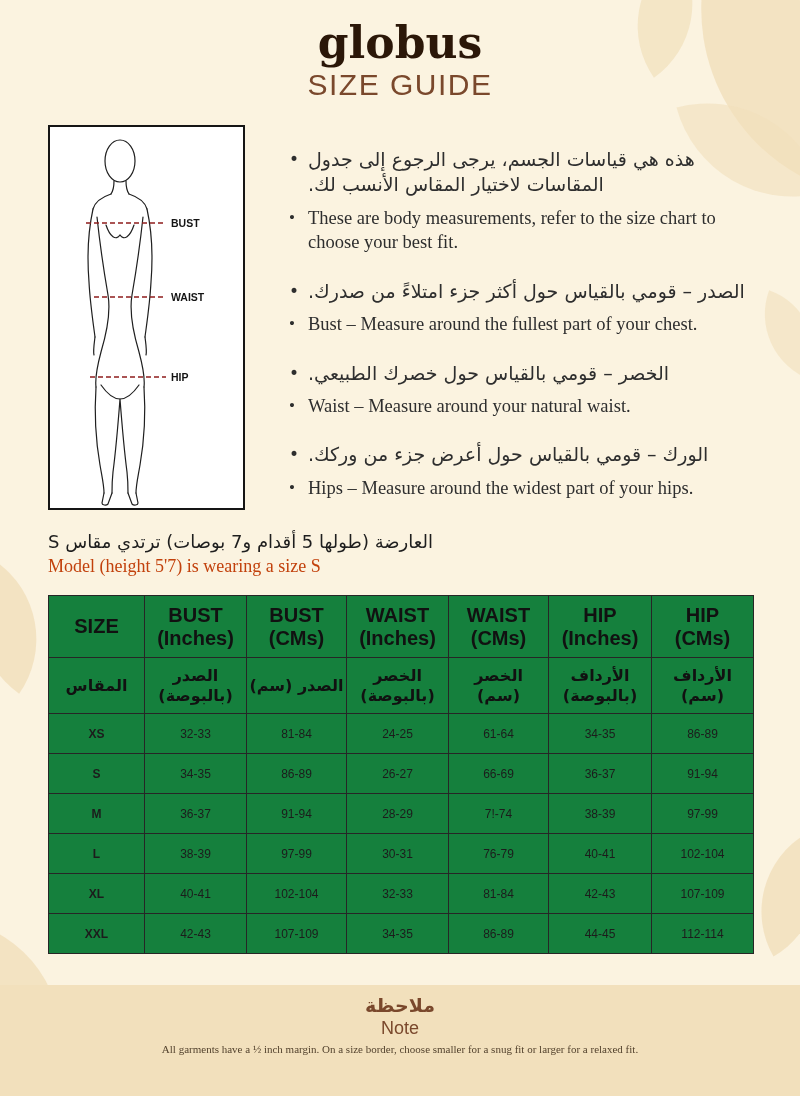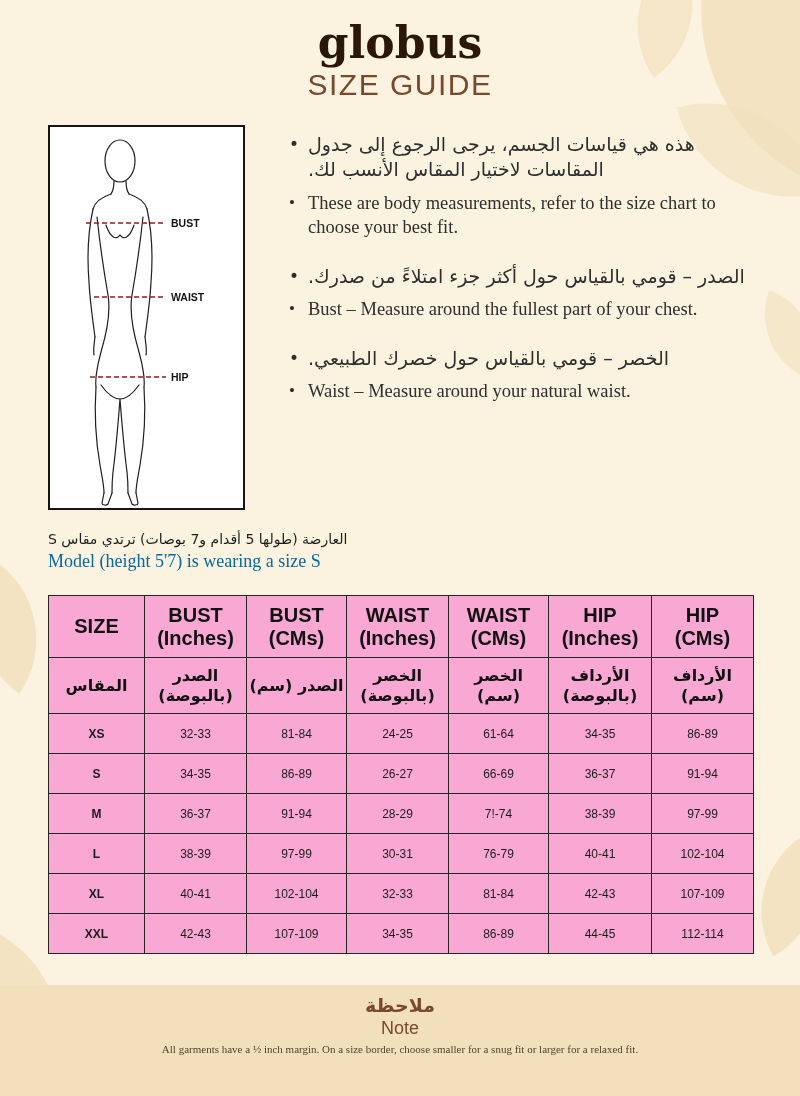--- a/index.html
+++ b/index.html
@@ -22,36 +22,36 @@
   .header { position:absolute; top:20px; left:0; width:100%; text-align:center; z-index:1; }
   .brand { font-family:"DejaVu Serif", serif; font-weight:bold; font-size:44px;
            color:#2b1708; line-height:1.05; }
   .title { font-size:30px; font-weight:normal; color:#7a482c; letter-spacing:1.5px; margin-top:2px; }
 
   .figure-box { position:absolute; left:48px; top:125px; width:197px; height:385px;
                 background:#ffffff; border:2px solid #151515; z-index:1; }
   .figure-box svg text { font-family:"Liberation Sans", sans-serif; font-weight:bold;
                          font-size:10.5px; fill:#141414; }
 
-  .bullets { position:absolute; left:286px; top:132px; width:472px; z-index:1; }
+  .bullets { position:absolute; left:286px; top:147px; width:472px; z-index:1; }
   .group { margin-bottom:24px; }
   .bline { position:relative; padding-left:22px; margin-bottom:8px;
            font-size:18px; line-height:1.33; color:#2e2e2e; }
   .bline::before { content:"•"; position:absolute; left:3px; top:1px;
                    font-size:17px; color:#2e2e2e; }
   .ar { direction:rtl; text-align:left; font-family:"DejaVu Sans", sans-serif; font-size:19px; }
   .en { font-family:"Liberation Serif", serif; font-size:18.5px; }
 
   .model-note { position:absolute; left:48px; top:531px; width:600px; z-index:1; }
   .model-ar { direction:rtl; text-align:left; font-family:"DejaVu Sans", sans-serif;
-              font-size:14px; color:#1e1e1e; margin-bottom:4px; }
-  .model-en { font-family:"Liberation Serif", serif; font-size:18px; color:#0369a1; }
+              font-size:18px; color:#1e1e1e; margin-bottom:4px; }
+  .model-en { font-family:"Liberation Serif", serif; font-size:18px; color:#c2410c; }
 
   table.size-table { position:absolute; left:48px; top:595px; width:705px;
-                     border-collapse:collapse; background:#f9a8d4; z-index:1;
+                     border-collapse:collapse; background:#15803d; z-index:1;
                      table-layout:fixed; }
   .size-table th, .size-table td { border:1.3px solid #262626; text-align:center;
                                    vertical-align:middle; padding:0 2px; }
   tr.en-row { height:62px; }
   tr.ar-row { height:56px; }
   .size-table tbody tr { height:40px; }
   .hl { display:block; font-weight:bold; font-size:20px; line-height:1.15; color:#111; }
   .hl:empty { display:none; }
   .ha { display:block; font-weight:bold; font-size:16px; line-height:1.25; color:#111;
         font-family:"DejaVu Sans", sans-serif; direction:rtl; }
@@ -119,20 +119,22 @@
     </div>
     <div class="group">
       <div class="bline ar">الصدر – قومي بالقياس حول أكثر جزء امتلاءً من صدرك.</div>
       <div class="bline en">Bust – Measure around the fullest part of your chest.</div>
     </div>
     <div class="group">
       <div class="bline ar">الخصر – قومي بالقياس حول خصرك الطبيعي.</div>
       <div class="bline en">Waist – Measure around your natural waist.</div>
     </div>
     <div class="group">
+      <div class="bline ar">الورك – قومي بالقياس حول أعرض جزء من وركك.</div>
+      <div class="bline en">Hips – Measure around the widest part of your hips.</div>
     </div>
   </div>
 
   <div class="model-note">
     <div class="model-ar">العارضة (طولها 5 أقدام و7 بوصات) ترتدي مقاس S</div>
     <div class="model-en">Model (height 5'7) is wearing a size S</div>
   </div>
 
   <table class="size-table">
     <colgroup>

